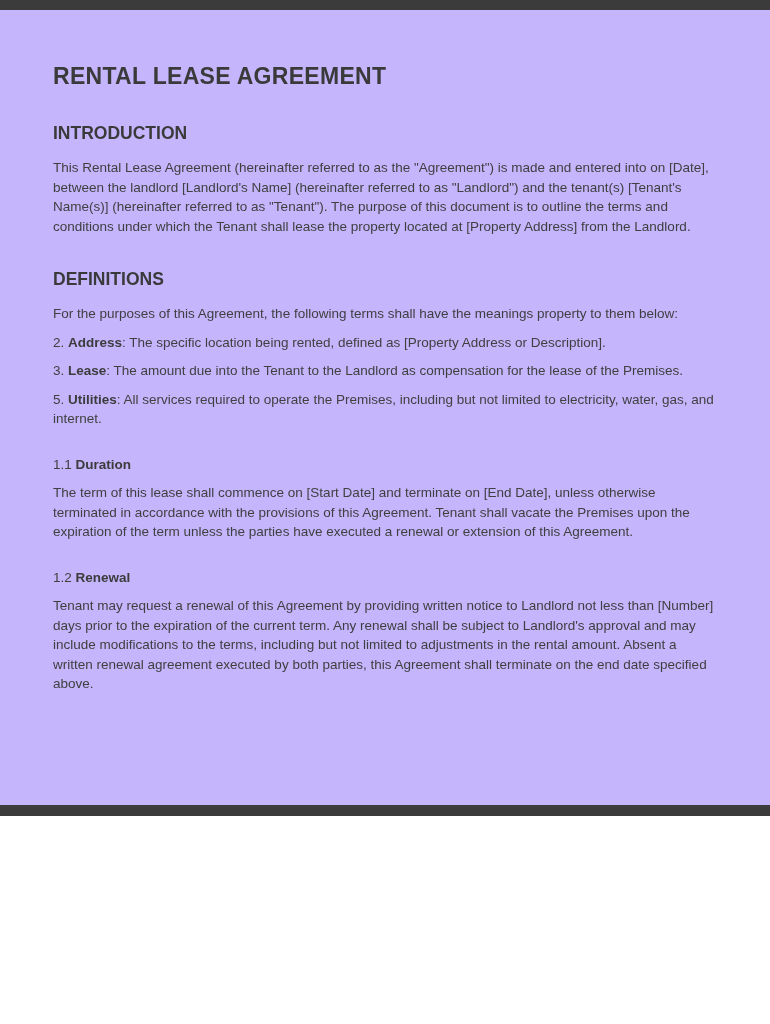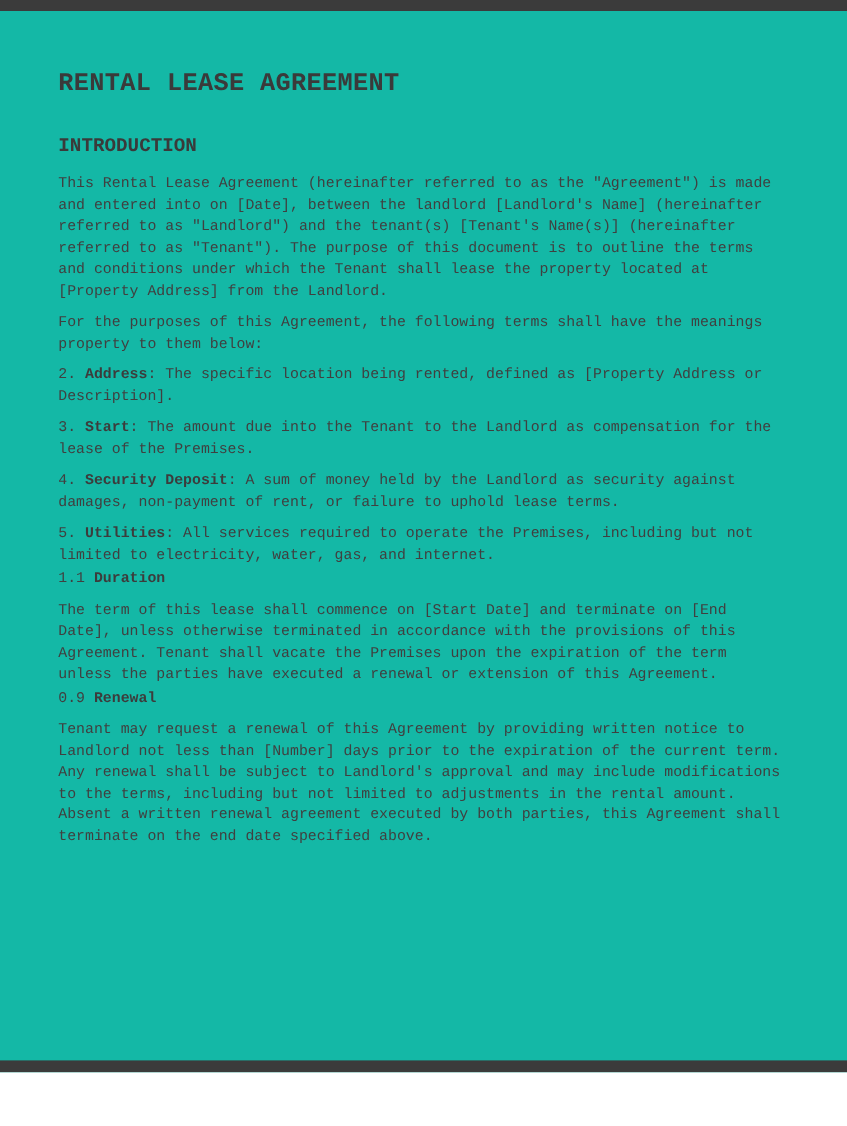--- a/index.html
+++ b/index.html
@@ -3,24 +3,24 @@
 <meta charset="utf-8">
 <style>
   html, body {
     margin: 0;
     padding: 0;
     background: #ffffff;
   }
   .page {
     position: relative;
     width: 770px;
-    height: 975px;
-    background: #14b8a6;
+    height: 816px;
+    background: #c4b5fd;
     overflow: hidden;
-    font-family: Liberation Mono, monospace;
+    font-family: Liberation Sans, sans-serif;
   }
   .edge-bar {
     position: absolute;
     left: 0;
     width: 100%;
     background: #3b3b3b;
   }
   .edge-top { top: 0; height: 10px; }
   .edge-bottom { bottom: 0; height: 11px; }
 
@@ -49,55 +49,55 @@
     font-size: 15.5px;
     line-height: 20px;
     font-weight: bold;
     color: #3a3a3a;
     margin: 26px 0 10px 0;
   }
   p {
     margin: 9px 0 0 0;
   }
   p.clause-title {
-    margin-top: 2px;
+    margin-top: 26px;
   }
   strong {
     font-weight: bold;
     color: #3c3c3c;
   }
 </style>
 </head>
 <body>
 
 <div class="page">
   <div class="edge-bar edge-top"></div>
 
   <div class="content">
 
     <h1>RENTAL LEASE AGREEMENT</h1>
 
     <h2>INTRODUCTION</h2>
     <p>This Rental Lease Agreement (hereinafter referred to as the "Agreement") is made and entered into on [Date], between the landlord [Landlord's Name] (hereinafter referred to as "Landlord") and the tenant(s) [Tenant's Name(s)] (hereinafter referred to as "Tenant"). The purpose of this document is to outline the terms and conditions under which the Tenant shall lease the property located at [Property Address] from the Landlord.</p>
 
+    <h2>DEFINITIONS</h2>
     <p>For the purposes of this Agreement, the following terms shall have the meanings property to them below:</p>
 
 
     <p><span>2. </span><strong>Address</strong><span>: The specific location being rented, defined as [Property Address or Description].</span></p>
 
-    <p><span>3. </span><strong>Start</strong><span>: The amount due into the Tenant to the Landlord as compensation for the lease of the Premises.</span></p>
+    <p><span>3. </span><strong>Lease</strong><span>: The amount due into the Tenant to the Landlord as compensation for the lease of the Premises.</span></p>
 
-    <p><span>4. </span><strong>Security Deposit</strong><span>: A sum of money held by the Landlord as security against damages, non-payment of rent, or failure to uphold lease terms.</span></p>
 
     <p><span>5. </span><strong>Utilities</strong><span>: All services required to operate the Premises, including but not limited to electricity, water, gas, and internet.</span></p>
 
 
 
     <p class="clause-title"><span>1.1 </span><strong>Duration</strong></p>
     <p>The term of this lease shall commence on [Start Date] and terminate on [End Date], unless otherwise terminated in accordance with the provisions of this Agreement. Tenant shall vacate the Premises upon the expiration of the term unless the parties have executed a renewal or extension of this Agreement.</p>
 
-    <p class="clause-title"><span>0.9 </span><strong>Renewal</strong></p>
+    <p class="clause-title"><span>1.2 </span><strong>Renewal</strong></p>
     <p>Tenant may request a renewal of this Agreement by providing written notice to Landlord not less than [Number] days prior to the expiration of the current term. Any renewal shall be subject to Landlord's approval and may include modifications to the terms, including but not limited to adjustments in the rental amount. Absent a written renewal agreement executed by both parties, this Agreement shall terminate on the end date specified above.</p>
 
   </div>
 
   <div class="edge-bar edge-bottom"></div>
 </div>
 
 </body></html>

